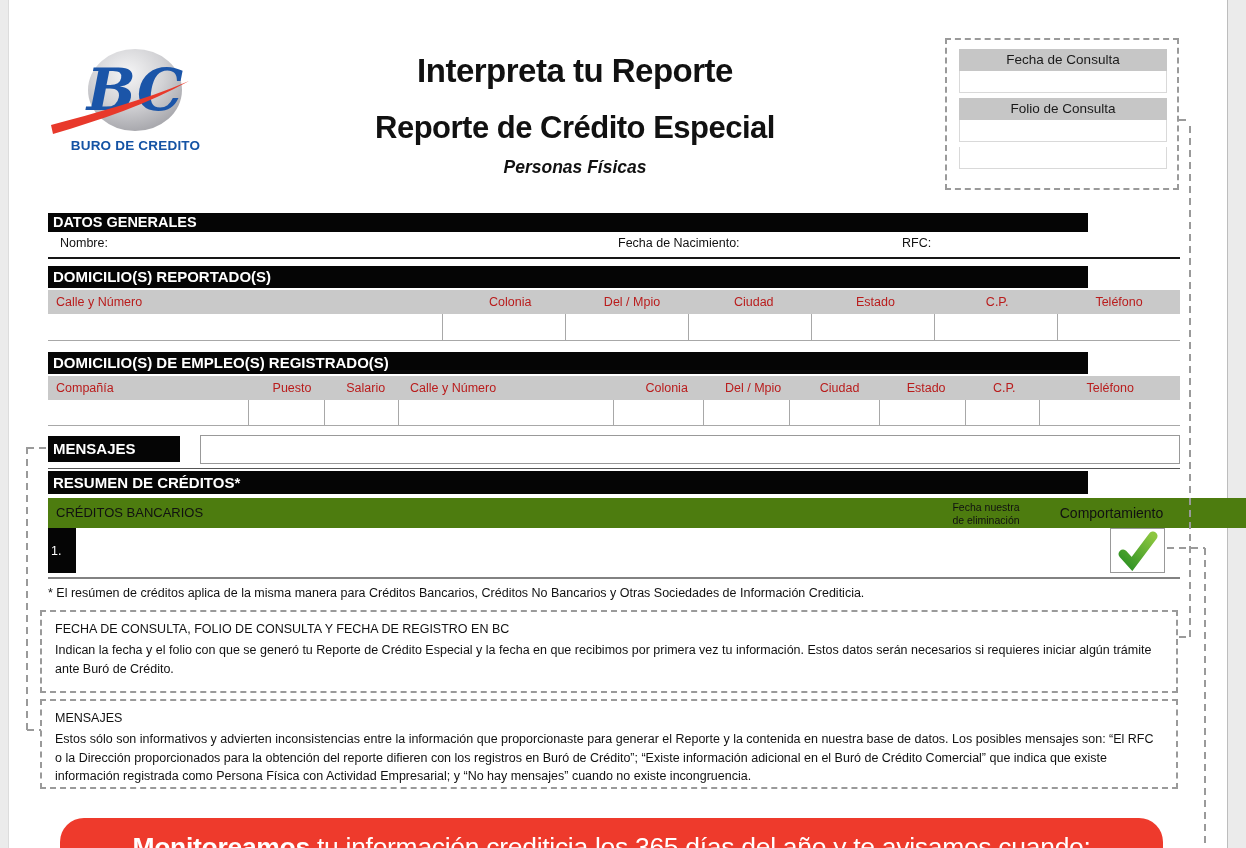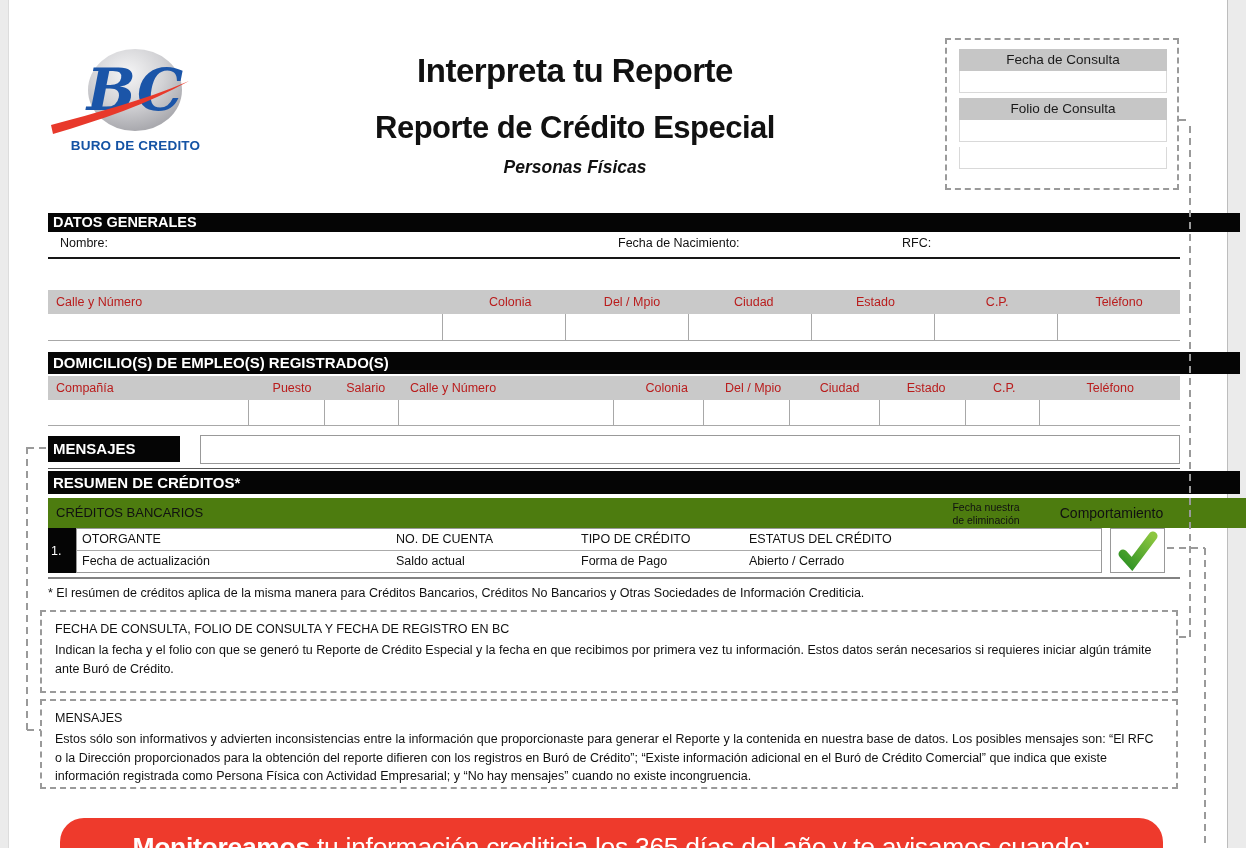--- a/index.html
+++ b/index.html
@@ -12,21 +12,21 @@
   .doc-title{left:280px;top:52px;width:590px;text-align:center;font-size:33px;font-weight:bold;letter-spacing:-0.5px;}
   .doc-subtitle{left:280px;top:110px;width:590px;text-align:center;font-size:31px;font-weight:bold;letter-spacing:-0.5px;}
   .doc-subtitle2{left:280px;top:157px;width:590px;text-align:center;font-size:17.5px;font-weight:bold;font-style:italic;}
   .logo-caption{left:58px;top:138px;width:155px;text-align:center;font-size:13.5px;font-weight:bold;color:#1453a4;letter-spacing:0.2px;}
   
   .consulta-box{left:945px;top:38px;width:234px;height:152px;border:2px dashed #9a9a9a;padding:9px 10px 0 12px;}
   .cfield{margin-bottom:5px;}
   .clabel{height:22px;line-height:22px;background:#c6c6c6;text-align:center;font-size:13.5px;color:#1a1a1a;}
   .cvalue{height:21px;background:#fff;border:1px solid #d9d9d9;border-top:none;}
   
-  .blackbar{left:48px;width:1192px;background:#050505;color:#fff;font-weight:bold;padding-left:5px;}
+  .blackbar{left:48px;width:1040px;background:#050505;color:#fff;font-weight:bold;padding-left:5px;}
   .bar-datos{top:213px;height:19px;line-height:19px;font-size:14.5px;}
   .bar-dom1{top:266px;height:22px;line-height:22px;font-size:15px;}
   .bar-dom2{top:352px;height:22px;line-height:22px;font-size:15px;}
   .bar-resumen{top:471px;height:23px;line-height:23px;font-size:15px;}
   .fieldlabel{font-size:12.5px;}
   .thickline{left:48px;top:257px;width:1132px;height:2px;background:#161616;}
   .thinline{left:48px;top:468px;width:1132px;height:1px;background:#555;}
   .dblline{left:48px;top:577px;width:1132px;height:2px;background:#828282;}
   
   .grayhead{left:48px;width:1132px;height:24px;background:#c9c9c9;display:flex;font-size:12.5px;line-height:24px;color:#b91c1c;}
@@ -104,20 +104,21 @@
       <div class="cvalue"></div>
     </div>
   </div>
 
   <div class="abs blackbar bar-datos">DATOS GENERALES</div>
   <div class="abs fieldlabel" style="left:60px;top:236px;">Nombre:</div>
   <div class="abs fieldlabel" style="left:618px;top:236px;">Fecha de Nacimiento:</div>
   <div class="abs fieldlabel" style="left:902px;top:236px;">RFC:</div>
   <div class="abs thickline"></div>
 
+  <div class="abs blackbar bar-dom1">DOMICILIO(S) REPORTADO(S)</div>
   <div class="abs grayhead" style="top:290px;">
     <div class="cell first d1-c0">Calle y Número</div>
     <div class="cell d1-c">Colonia</div>
     <div class="cell d1-c">Del / Mpio</div>
     <div class="cell d1-c">Ciudad</div>
     <div class="cell d1-c">Estado</div>
     <div class="cell d1-c">C.P.</div>
     <div class="cell d1-cl">Teléfono</div>
   </div>
   <div class="abs whiterow" style="top:314px;height:27px;">
@@ -164,31 +165,20 @@
   <div class="abs cred-head">
     <div class="glabel">CRÉDITOS BANCARIOS</div>
     <div class="elim">
       <div>Fecha nuestra</div>
       <div>de eliminación</div>
     </div>
     <div class="comp">Comportamiento</div>
   </div>
 
   <div class="abs num-box">1.</div>
-  <div class="abs main-box">
-    <div class="mid"></div>
-    <span class="r1 cA">OTORGANTE</span>
-    <span class="r1 cB">NO. DE CUENTA</span>
-    <span class="r1 cC">TIPO DE CRÉDITO</span>
-    <span class="r1 cD">ESTATUS DEL CRÉDITO</span>
-    <span class="r2 cA">Fecha de actualización</span>
-    <span class="r2 cB">Saldo actual</span>
-    <span class="r2 cC">Forma de Pago</span>
-    <span class="r2 cD">Abierto / Cerrado</span>
-  </div>
   <div class="abs check-cell">
     <svg width="40" height="40" viewBox="0 0 40 40">
       <defs>
         <linearGradient id="ckg" x1="0" y1="1" x2="1" y2="0">
           <stop offset="0%" stop-color="#2f9224"></stop>
           <stop offset="100%" stop-color="#8cc63f"></stop>
         </linearGradient>
       </defs>
       <path d="M5 23 L14 33 L35 5" stroke="url(#ckg)" stroke-width="9" fill="none" stroke-linecap="round" stroke-linejoin="miter"></path>
     </svg>

